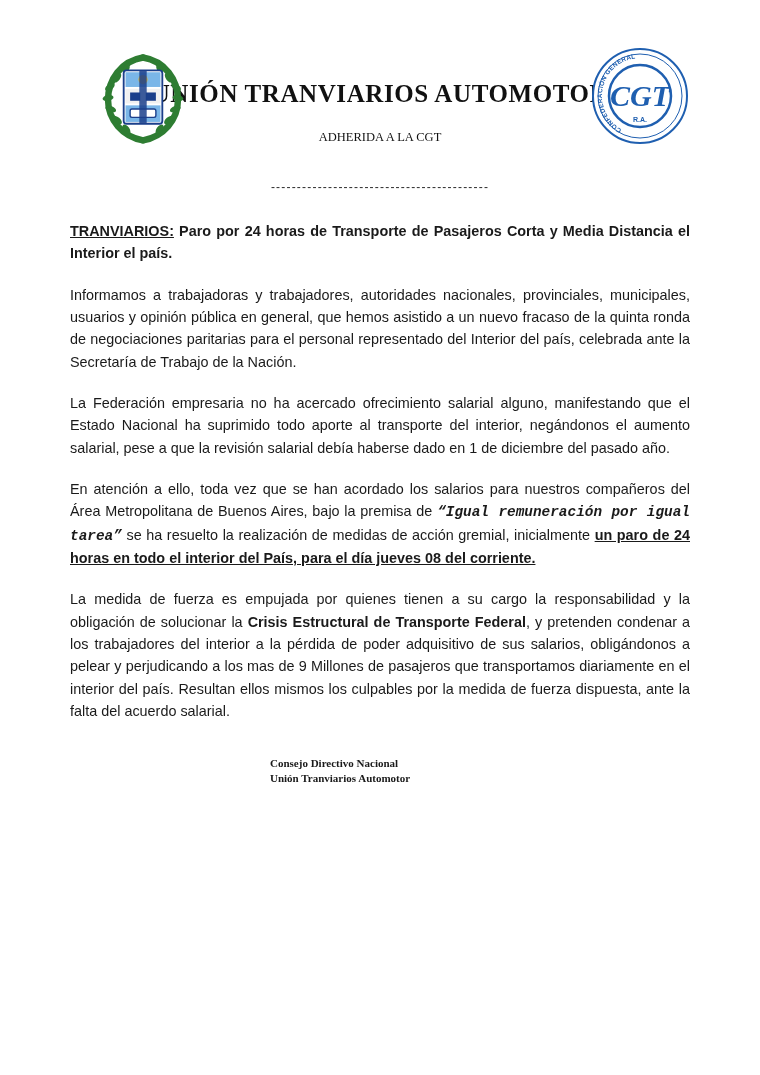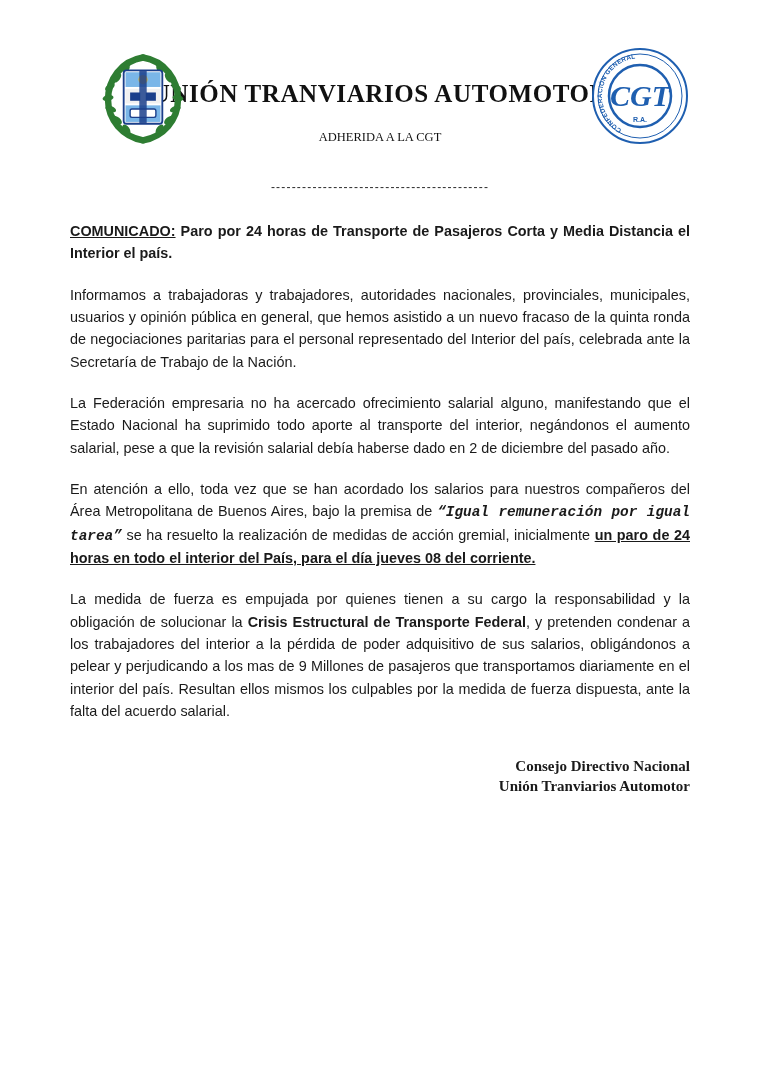--- a/index.html
+++ b/index.html
@@ -88,24 +88,24 @@
     margin: 0 0 19px 0;
     text-justify: inter-word;
   }
 
   .b { font-weight: bold; }
   .bu { font-weight: bold; text-decoration: underline; }
   .bi { font-weight: bold; font-style: italic; font-family: Liberation Mono, monospace; }
 
   .signature {
     margin-top: 34px;
-    text-align: right;
+    text-align: left;
     font-family: "Liberation Serif", serif;
     font-weight: bold;
-    font-size: 15px;
+    font-size: 11px;
     line-height: 1.35;
     padding-left: 200px;
   }
   .signature div { white-space: nowrap; }
 </style>
 </head>
 <body>
 
 <div class="page">
 
@@ -161,26 +161,26 @@
 
     <div class="org-title">UNIÓN TRANVIARIOS AUTOMOTOR</div>
     <div class="org-sub">ADHERIDA A LA CGT</div>
   </div>
 
   <div class="divider-dots">------------------------------------------</div>
 
   <div class="content">
 
     <p class="para">
-      <span class="bu">COMUNICADO:</span><span class="b"> Paro por 24 horas de Transporte de Pasajeros Corta y Media Distancia el Interior el país.</span>
+      <span class="bu">TRANVIARIOS:</span><span class="b"> Paro por 24 horas de Transporte de Pasajeros Corta y Media Distancia el Interior el país.</span>
     </p>
 
     <p class="para">Informamos a trabajadoras y trabajadores, autoridades nacionales, provinciales, municipales, usuarios y opinión pública en general, que hemos asistido a un nuevo fracaso de la quinta ronda de negociaciones paritarias para el personal representado del Interior del país, celebrada ante la Secretaría de Trabajo de la Nación.</p>
 
-    <p class="para">La Federación empresaria no ha acercado ofrecimiento salarial alguno, manifestando que el Estado Nacional ha suprimido todo aporte al transporte del interior, negándonos el aumento salarial, pese a que la revisión salarial debía haberse dado en 2 de diciembre del pasado año.</p>
+    <p class="para">La Federación empresaria no ha acercado ofrecimiento salarial alguno, manifestando que el Estado Nacional ha suprimido todo aporte al transporte del interior, negándonos el aumento salarial, pese a que la revisión salarial debía haberse dado en 1 de diciembre del pasado año.</p>
 
     <p class="para">
       <span>En atención a ello, toda vez que se han acordado los salarios para nuestros compañeros del Área Metropolitana de Buenos Aires, bajo la premisa de </span><span class="bi">“Igual remuneración por igual tarea”</span><span> se ha resuelto la realización de medidas de acción gremial, inicialmente </span><span class="bu">un paro de 24 horas en todo el interior del País, para el día jueves 08 del corriente.</span>
     </p>
 
     <p class="para">
       <span>La medida de fuerza es empujada por quienes tienen a su cargo la responsabilidad y la obligación de solucionar la </span><span class="b">Crisis Estructural de Transporte Federal</span><span>, y pretenden condenar a los trabajadores del interior a la pérdida de poder adquisitivo de sus salarios, obligándonos a pelear y perjudicando a los mas de 9 Millones de pasajeros que transportamos diariamente en el interior del país. Resultan ellos mismos los culpables por la medida de fuerza dispuesta, ante la falta del acuerdo salarial.</span>
     </p>
 
     <div class="signature">

